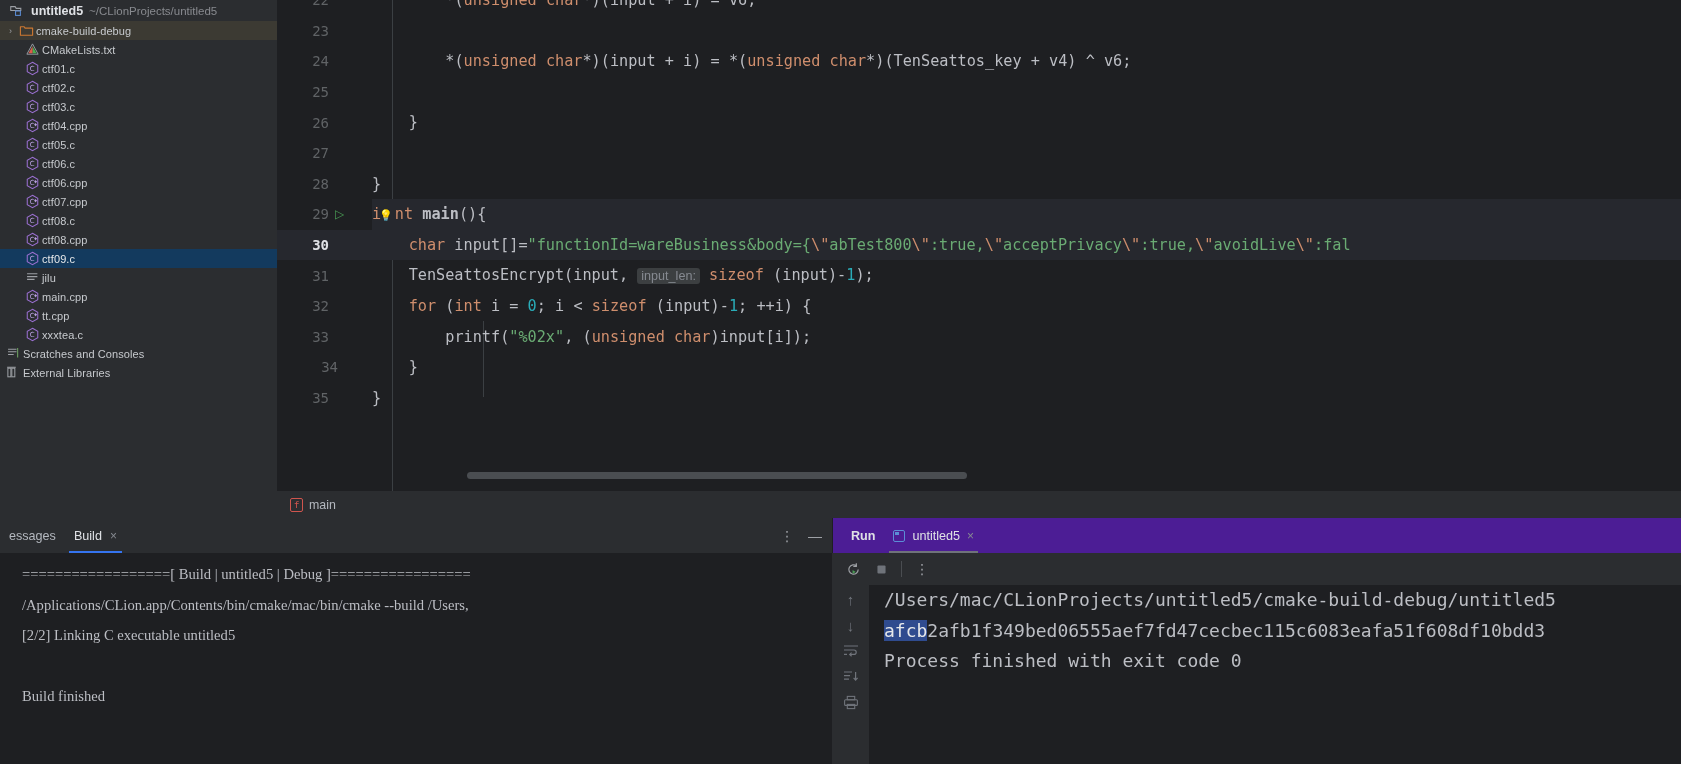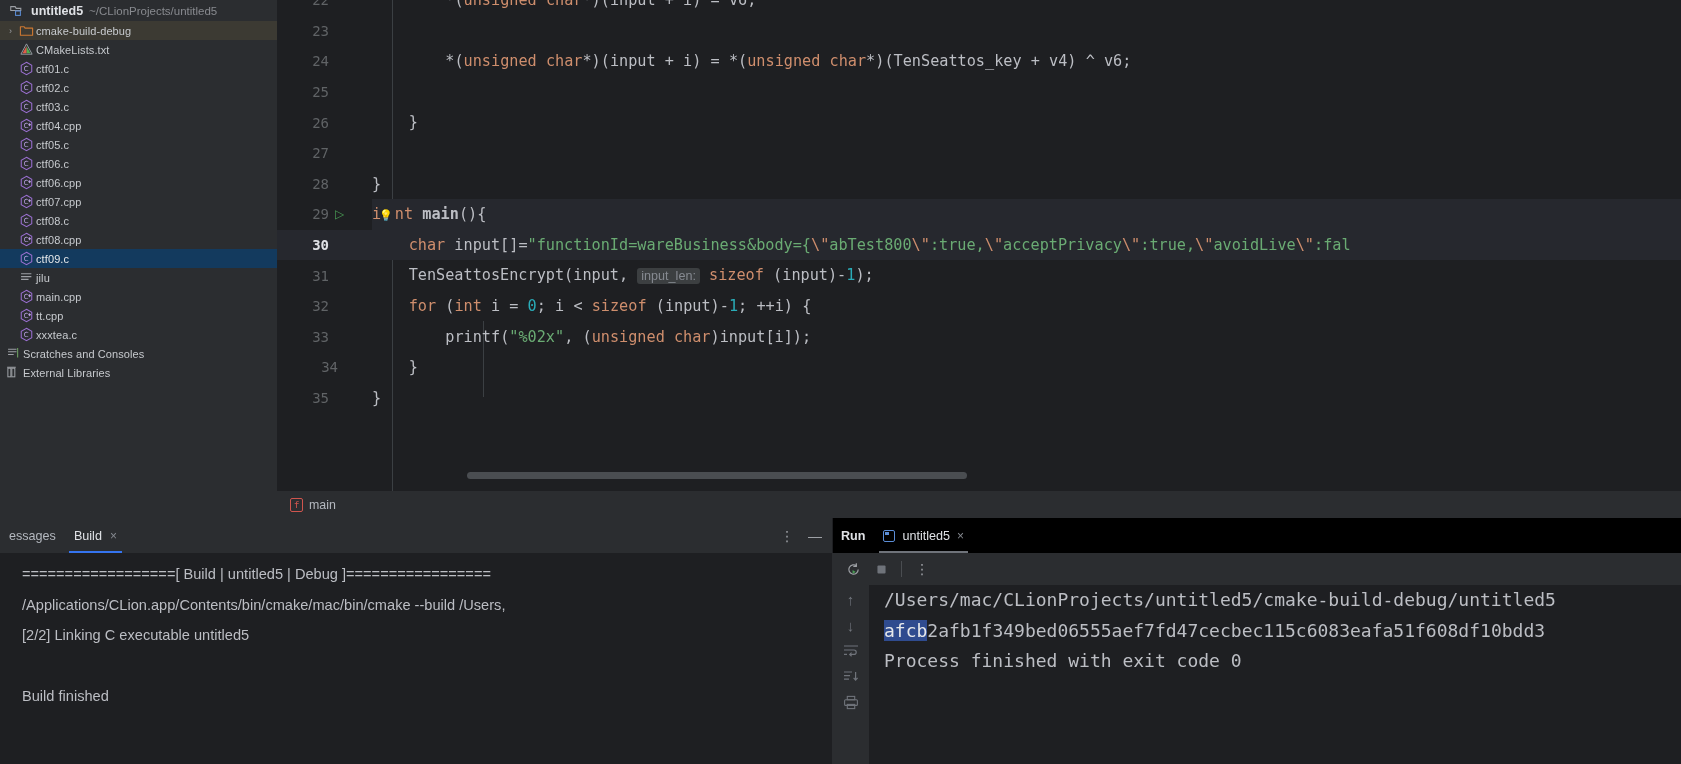--- a/index.html
+++ b/index.html
@@ -26,21 +26,21 @@
   .tree-row {
     display: flex; align-items: center; height: 19px;
     padding-left: 4px; position: relative; white-space: nowrap;
   }
   .tree-row .lbl { color: #c7cace; font-size: 11px; letter-spacing: .1px; }
   .tree-row.sel-soft { background: #3c3a33; }
   .tree-row.sel-hard { background: #133a5e; }
   .tree-row.sel-hard .lbl { color: #e6e8ea; }
   .arrow { width: 13px; color: #9da0a5; font-size: 9px; text-align: center; flex: 0 0 13px; }
   .ico { width: 19px; flex: 0 0 19px; display: flex; align-items: center; justify-content: center; }
-  .indent-1 { padding-left: 17px; }
+  .indent-1 { padding-left: 23px; }
   .indent-0 { padding-left: 4px; }
 
   
   #editor {
     position: absolute; left: 277px; top: 0; right: 0; height: 491px;
     background: #1e1f22; overflow: hidden;
   }
   #gutter {
     position: absolute; left: 0; top: 0; width: 95px; height: 100%;
     background: #1e1f22;
@@ -119,29 +119,30 @@
   #build-actions {
     position: absolute; right: 10px; top: 0; height: 35px;
     display: flex; align-items: center; gap: 14px;
   }
   #build-actions .act { color: #9da0a5; font-size: 14px; line-height: 1; }
   #build-console {
     position: absolute; left: 0; top: 35px; right: 0; bottom: 0;
     background: #1e1f22; padding: 6px 0 0 22px; overflow: hidden;
   }
   #build-console .bline {
-    font-family: Liberation Sans, sans-serif; font-size: 14.6px;
+    font-family: Liberation Serif, serif; font-size: 14.6px;
     color: #bcbec4; height: 30.6px; line-height: 30.6px; white-space: pre;
   }
   #build-console .bline.blank { color: transparent; }
 
   
   #run {
     position: absolute; left: 832px; top: 518px; right: 0; bottom: 0;
-    background: #000000;
+    background: #4c1d95;
+    padding-left: 10px;
   }
   #run-tabs { position: relative; height: 35px; display: flex; align-items: center; }
   .rtab {
     position: relative; height: 35px; display: flex; align-items: center;
     padding: 0 9px; color: #dfe1e5; font-size: 12.6px; gap: 7px; font-weight: bold;
   }
   .rtab.cfg { font-weight: normal; color: #dfe1e5; }
   .rtab.cfg::after {
     content: ""; position: absolute; left: 5px; right: 5px; bottom: 0;
     height: 2.5px; background: #6f737a;

